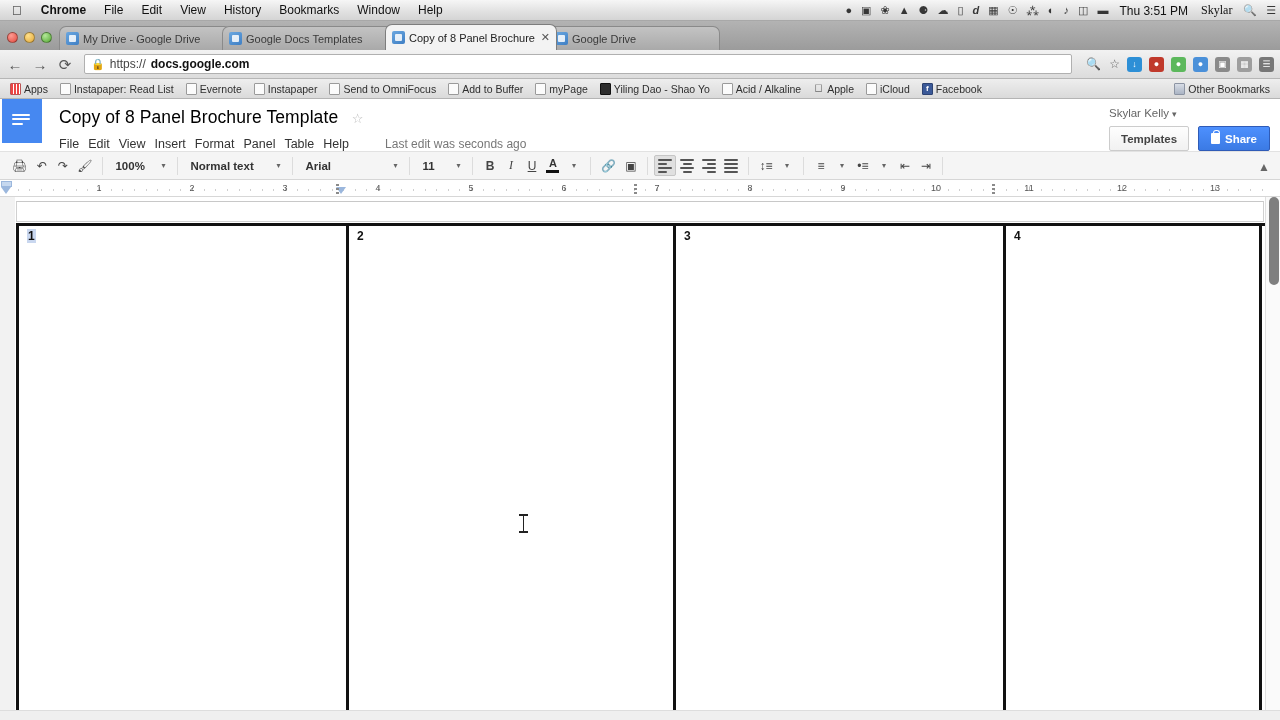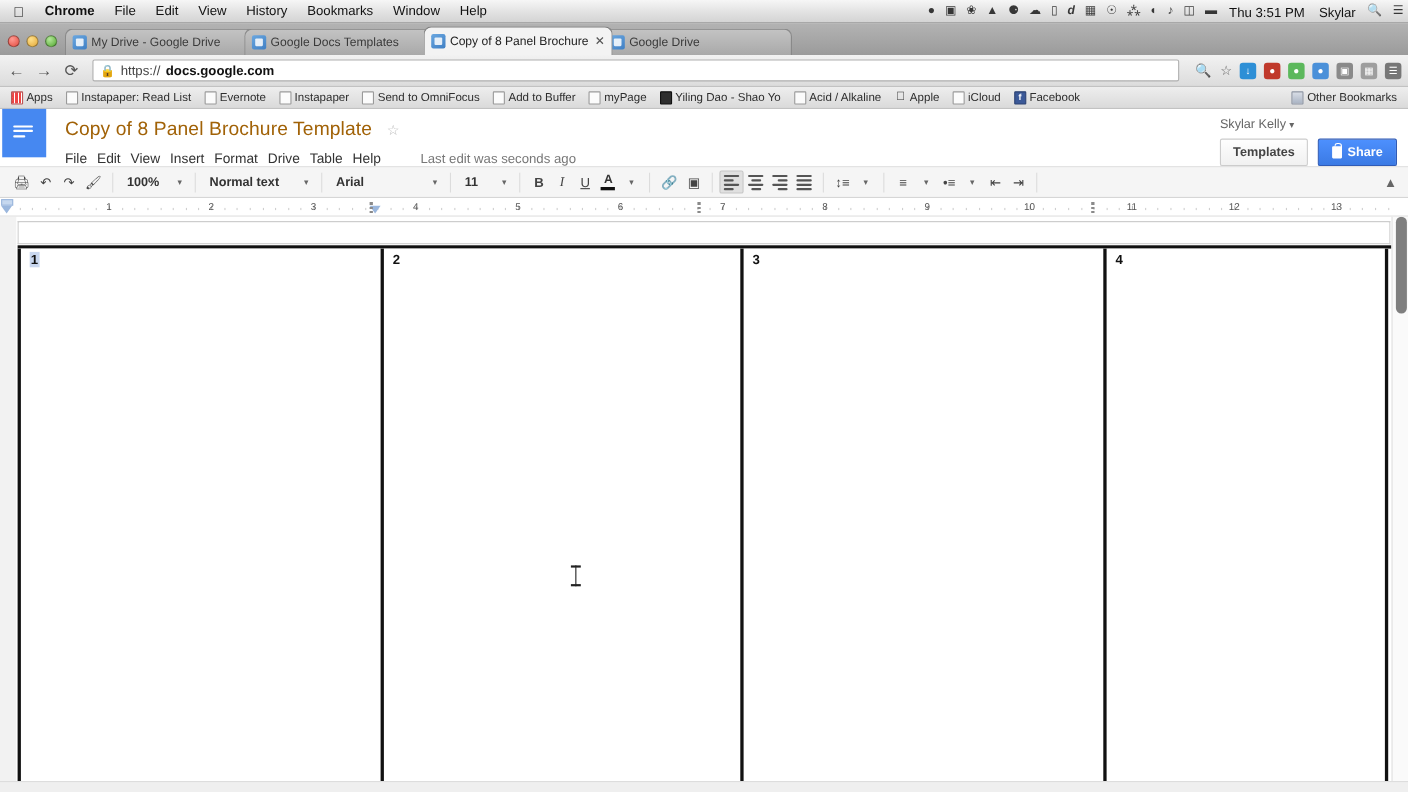--- a/index.html
+++ b/index.html
@@ -22,21 +22,21 @@
   .mac-left { display: flex; align-items: center; padding-left: 8px; gap: 0; }
   .mac-apple { font-size: 13px; padding: 0 10px 0 4px; line-height: 1; }
   .mac-menu-item { padding: 0 9px; white-space: nowrap; font-size: 12px; }
   .mac-menu-item.bold { font-weight: bold; }
   .mac-right {
     position: absolute; right: 4px; top: 0; height: 21px;
     display: flex; align-items: center; gap: 9px; font-size: 12px;
   }
   .mac-status-icon { font-size: 11px; opacity: .82; line-height: 1; }
   .mac-clock { font-size: 12px; padding: 0 2px; }
-  .mac-user { font-size: 12px; padding: 0 2px; }
+  .mac-user { font-size: 12px; padding: 0 2px; font-family: Liberation Serif, serif; }
 
   
   .chrome-tabstrip {
     height: 29px; width: 1280px;
     background: linear-gradient(to bottom,#b3b3b3,#9b9b9b);
     position: relative;
     display: flex; align-items: flex-end;
     padding-left: 2px;
   }
   .win-dots { display: flex; align-items: center; gap: 6px; padding: 0 7px 7px 5px; }
@@ -133,21 +133,21 @@
   }
   .docs-logo-glyph { width: 20px; height: 15px; position: relative; }
   .docs-logo-glyph span {
     display: block; height: 2px; background: #fff; margin-bottom: 2.5px; border-radius: 1px;
   }
   .docs-logo-glyph span:nth-child(1){ width: 18px; }
   .docs-logo-glyph span:nth-child(2){ width: 18px; }
   .docs-logo-glyph span:nth-child(3){ width: 11px; }
   .docs-titleblock { padding-left: 17px; padding-top: 8px; }
   .docs-title {
-    font-size: 17.5px; color: #a16207; font-weight: normal; letter-spacing: .1px;
+    font-size: 17.5px; color: #000000; font-weight: normal; letter-spacing: .1px;
     display: inline-block;
   }
   .docs-star { color: #bbb; font-size: 13px; padding-left: 9px; }
   .docs-menubar { display: flex; align-items: center; gap: 0; margin-top: 7px; }
   .docs-menu { font-size: 12.5px; color: #333; padding: 2px 9px 2px 0; white-space: nowrap; }
   .docs-lastedit { font-size: 12px; color: #777; padding-left: 27px; white-space: nowrap; }
   .docs-header-right { position: absolute; right: 10px; top: 0; text-align: left; }
   .docs-user { font-size: 11.5px; color: #666; padding-top: 8px; padding-right: 4px; }
   .docs-user .caret { font-size: 9px; padding-left: 3px; }
   .docs-actions { display: flex; align-items: center; gap: 9px; margin-top: 7px; justify-content: flex-end; }
@@ -446,21 +446,21 @@
     <div>
       <span class="docs-title">Copy of 8 Panel Brochure Template</span>
       <span class="docs-star">☆</span>
     </div>
     <div class="docs-menubar">
       <span class="docs-menu">File</span>
       <span class="docs-menu">Edit</span>
       <span class="docs-menu">View</span>
       <span class="docs-menu">Insert</span>
       <span class="docs-menu">Format</span>
-      <span class="docs-menu">Drive</span>
+      <span class="docs-menu">Panel</span>
       <span class="docs-menu">Table</span>
       <span class="docs-menu">Help</span>
       <span class="docs-lastedit">Last edit was seconds ago</span>
     </div>
   </div>
   <div class="docs-header-right">
     <div class="docs-user">
       <span>Skylar Kelly</span><span class="caret">▾</span>
     </div>
     <div class="docs-actions">

